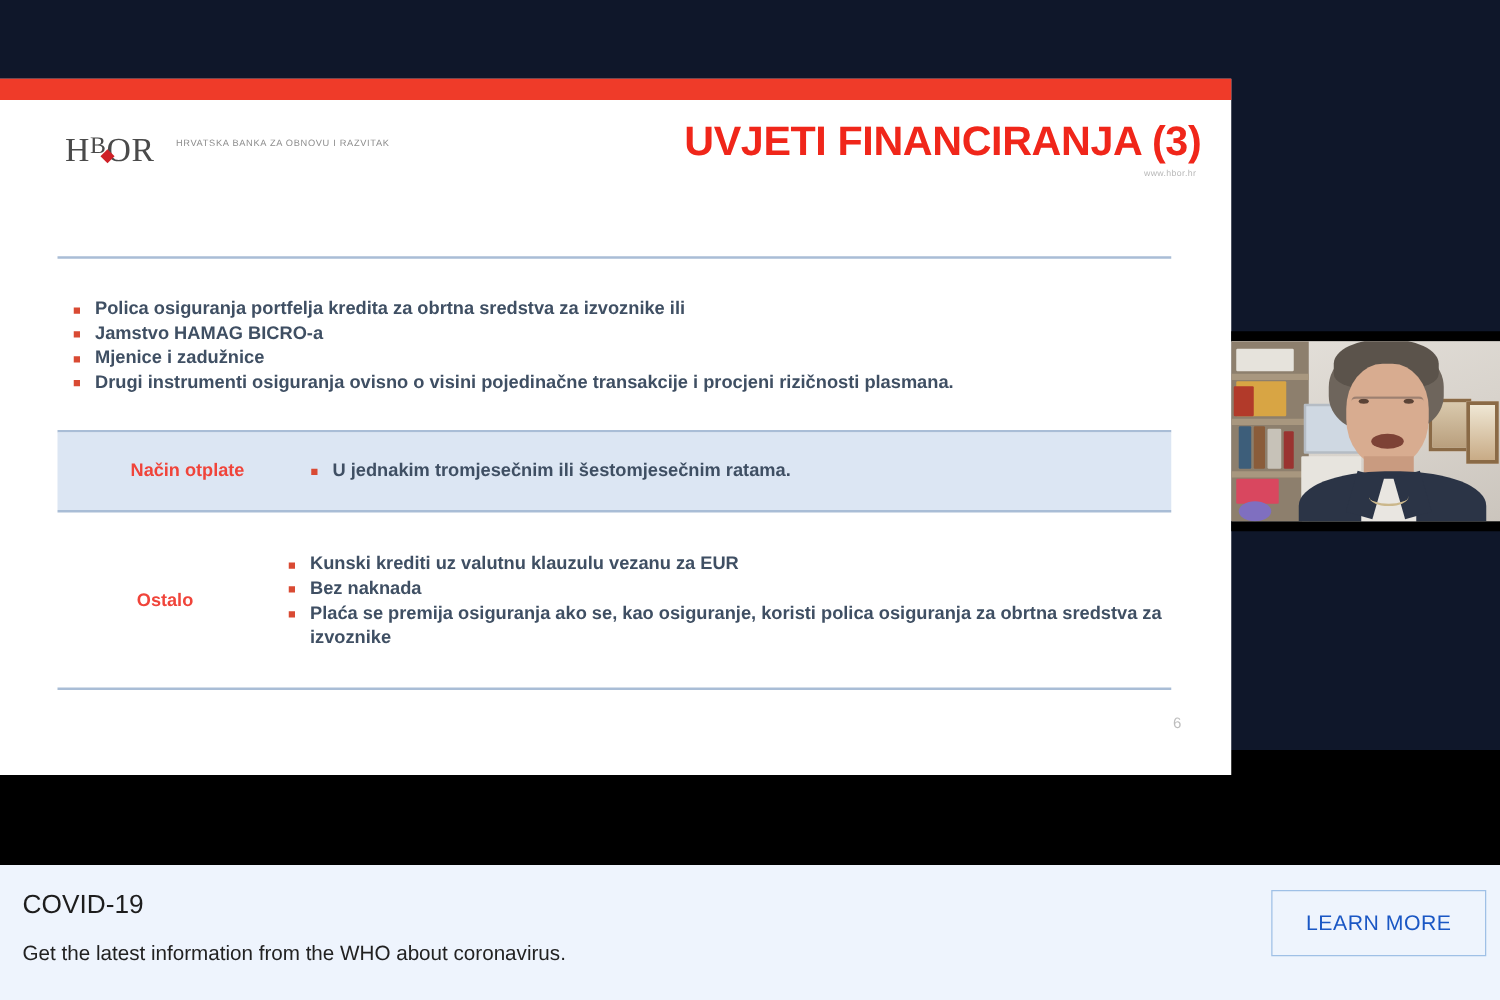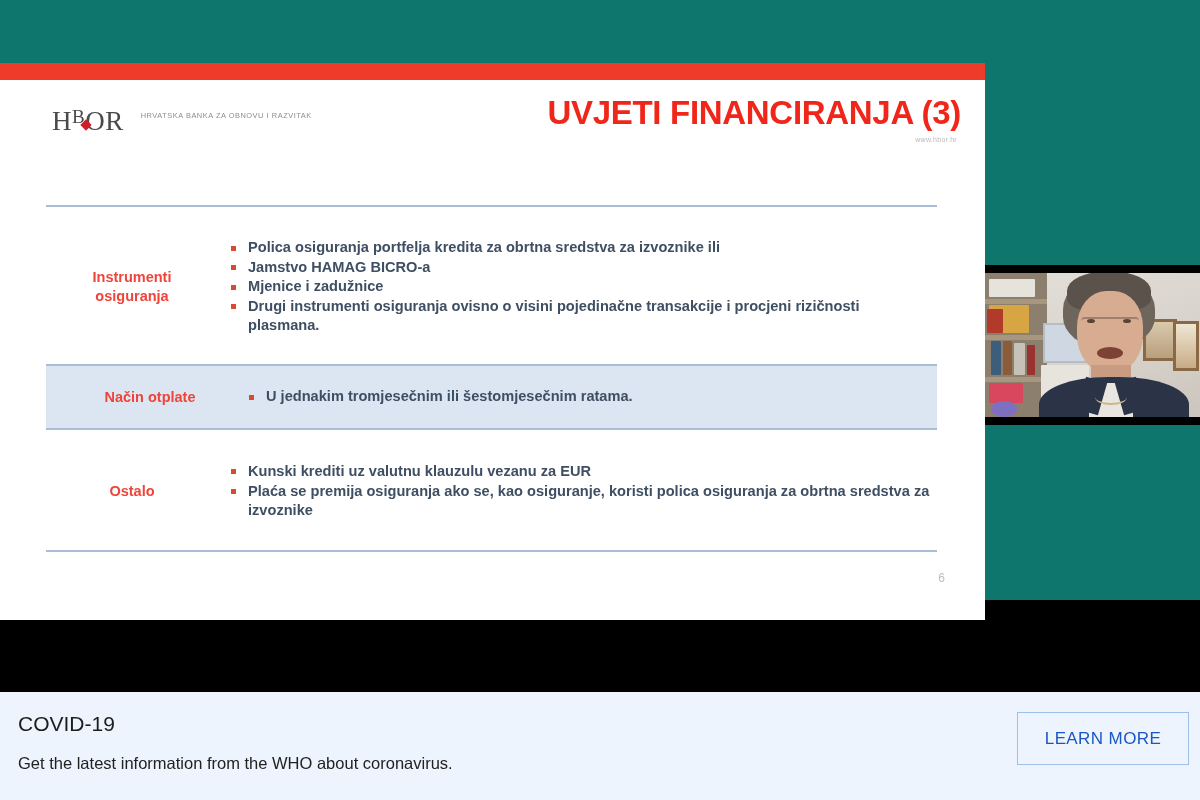--- a/index.html
+++ b/index.html
@@ -5,21 +5,21 @@
   * { box-sizing: border-box; margin: 0; padding: 0; }
   html, body {
     width: 1200px; height: 800px;
     background: #000;
     font-family: "Liberation Sans", sans-serif;
     overflow: hidden;
   }
   #stage { position: relative; width: 1200px; height: 800px; background: #000; }
 
   
-  .video-area { position: absolute; left: 0; top: 0; width: 1200px; height: 600px; background: #0f766e; }
+  .video-area { position: absolute; left: 0; top: 0; width: 1200px; height: 600px; background: #0f172a; }
 
   
   .slide {
     position: absolute; left: 0; top: 63px;
     width: 985px; height: 557px;
     background: #ffffff;
   }
   .slide-redbar { position: absolute; left: 0; top: 0; width: 985px; height: 17px; background: #ef3b29; }
 
   .slide-body { position: absolute; left: 0; top: 17px; width: 985px; height: 540px; }
@@ -197,24 +197,20 @@
 
         <div class="slide-title">UVJETI FINANCIRANJA (3)</div>
         <div class="slide-url">www.hbor.hr</div>
 
         <div class="tbl">
 
           <div class="rule"></div>
           <div class="spacer-sm"></div>
 
           <div class="row row-1">
-            <div class="row-label">
-              <div>Instrumenti</div>
-              <div>osiguranja</div>
-            </div>
             <div class="row-content">
               <ul class="bullets">
                 <li>Polica osiguranja portfelja kredita za obrtna sredstva za izvoznike ili</li>
                 <li>Jamstvo HAMAG BICRO-a</li>
                 <li>Mjenice i zadužnice</li>
                 <li>Drugi instrumenti osiguranja ovisno o visini pojedinačne transakcije i procjeni rizičnosti plasmana.</li>
               </ul>
             </div>
           </div>
 
@@ -231,20 +227,21 @@
           </div>
 
           <div class="rule"></div>
           <div class="spacer-sm"></div>
 
           <div class="row row-3">
             <div class="row-label">Ostalo</div>
             <div class="row-content">
               <ul class="bullets">
                 <li>Kunski krediti uz valutnu klauzulu vezanu za EUR</li>
+                <li>Bez naknada</li>
                 <li>Plaća se premija osiguranja  ako se, kao osiguranje, koristi polica osiguranja za obrtna sredstva za izvoznike</li>
               </ul>
             </div>
           </div>
 
           <div class="spacer-xs"></div>
           <div class="rule"></div>
         </div>
 
         <div class="page-num">6</div>

